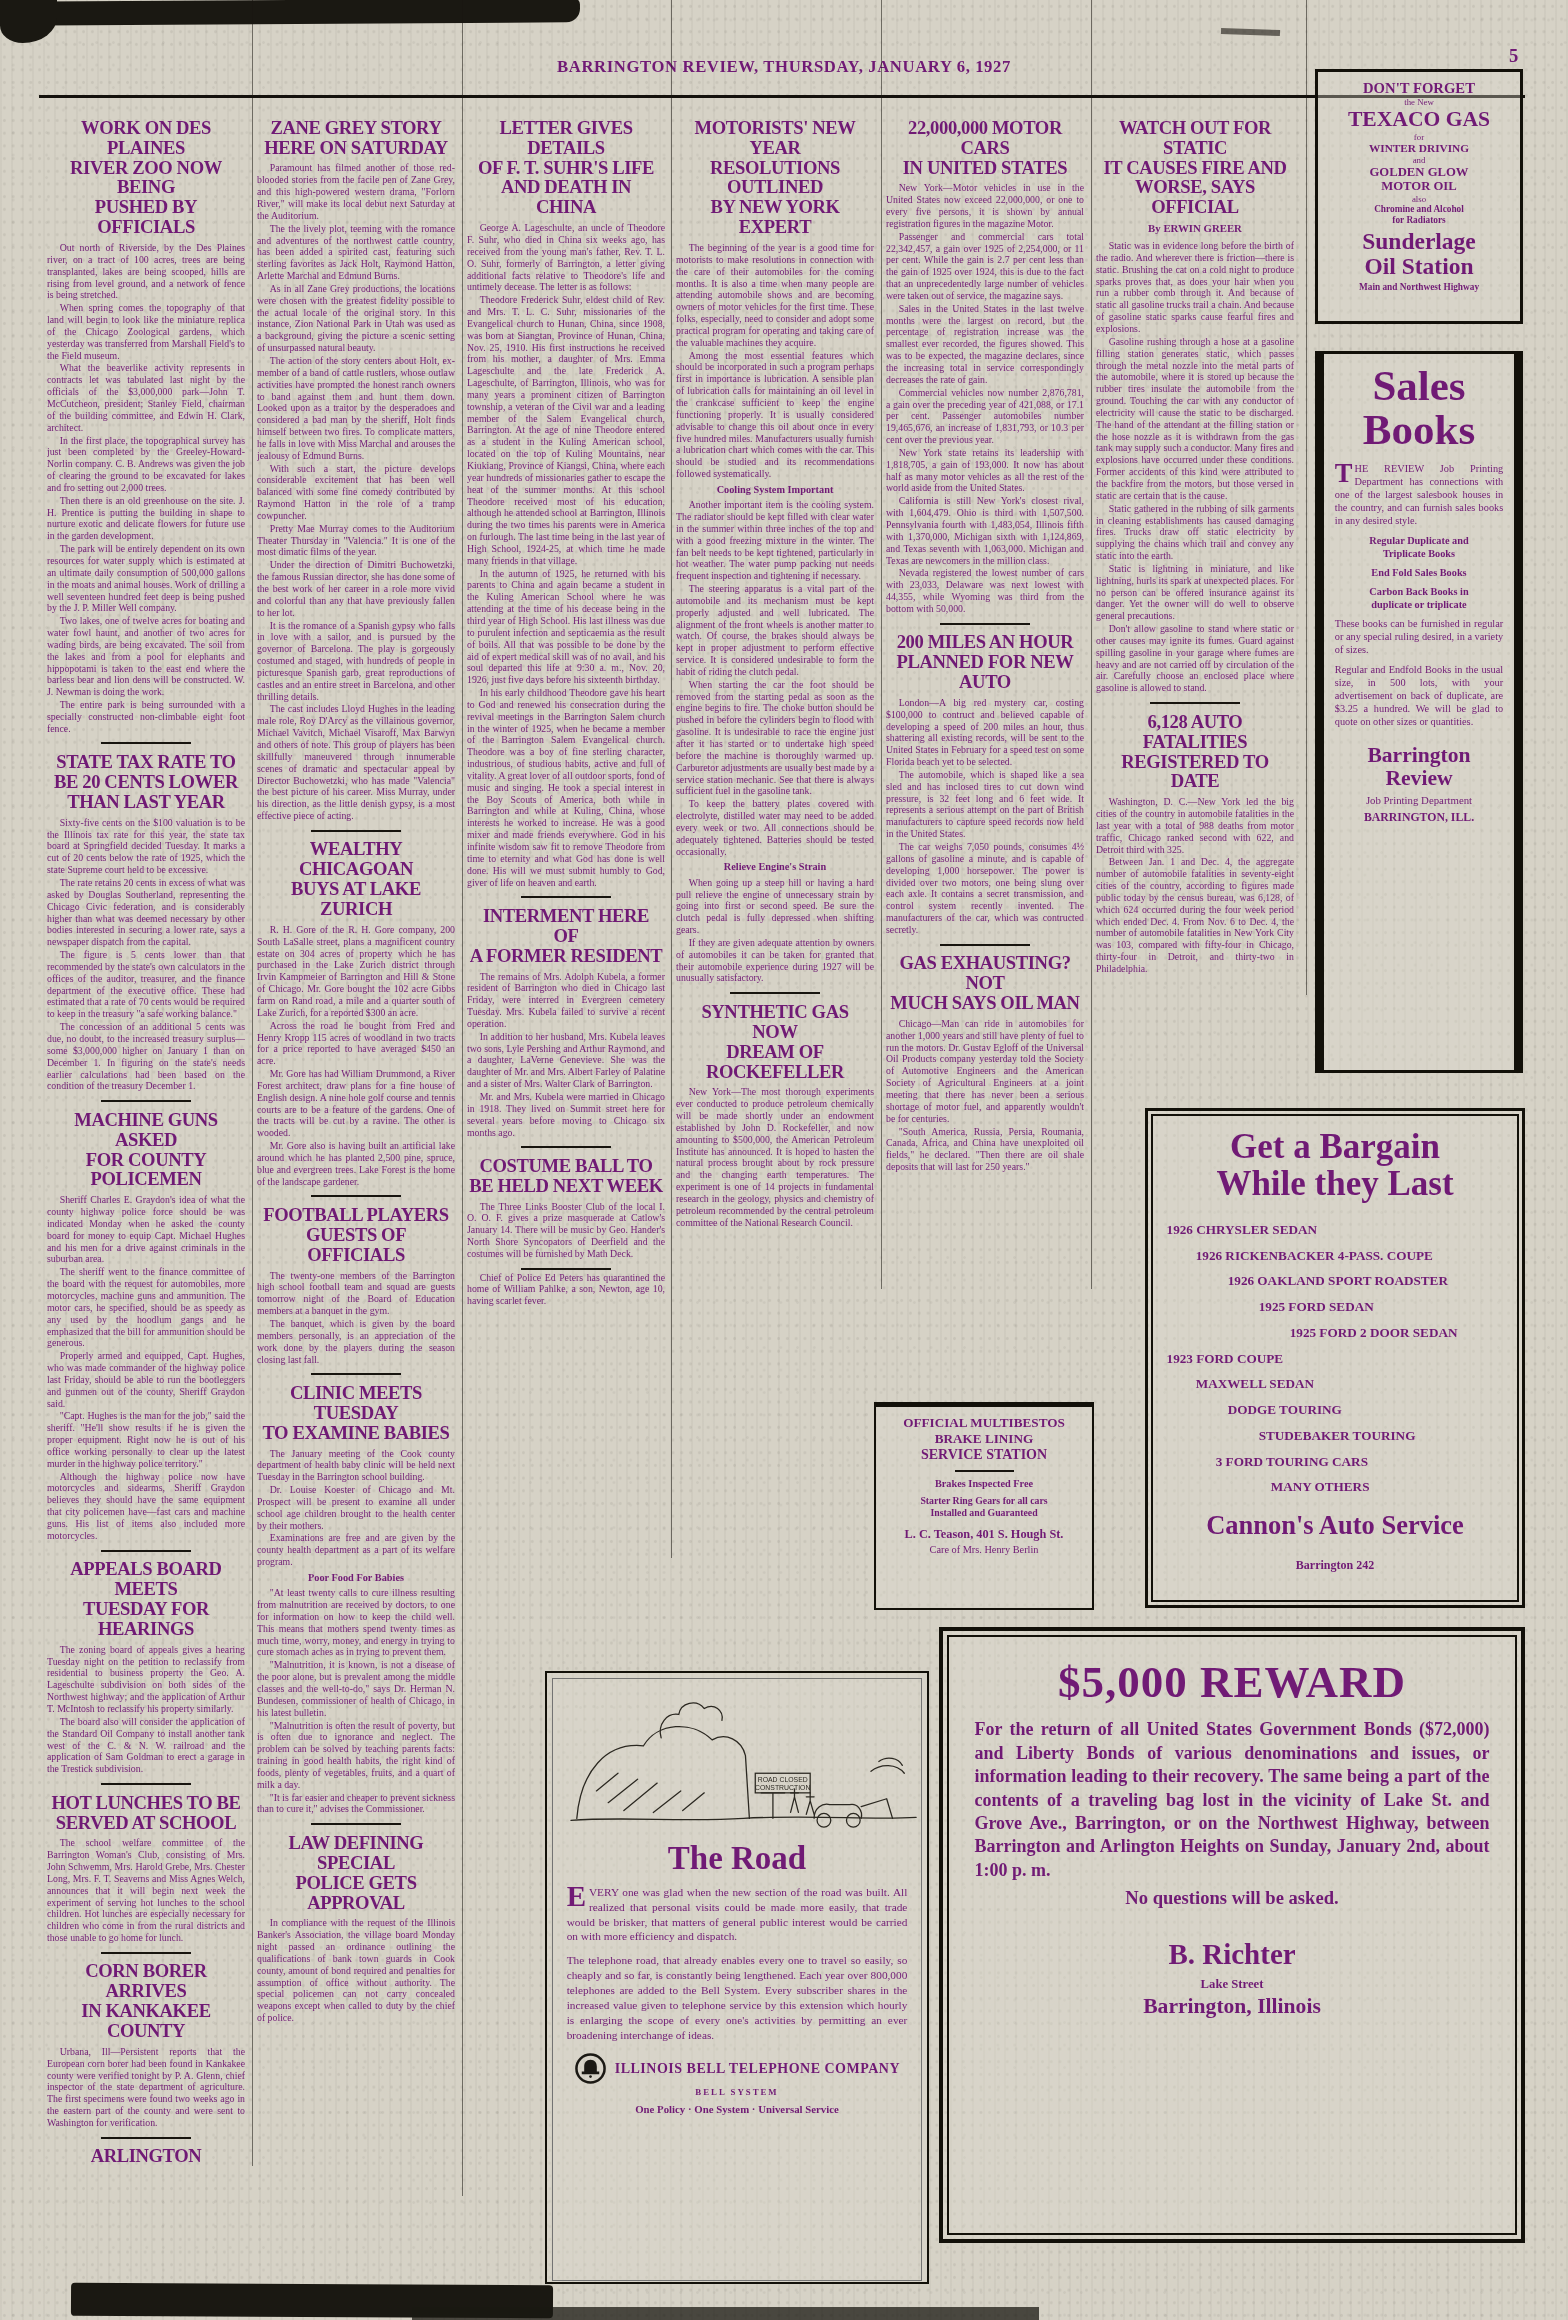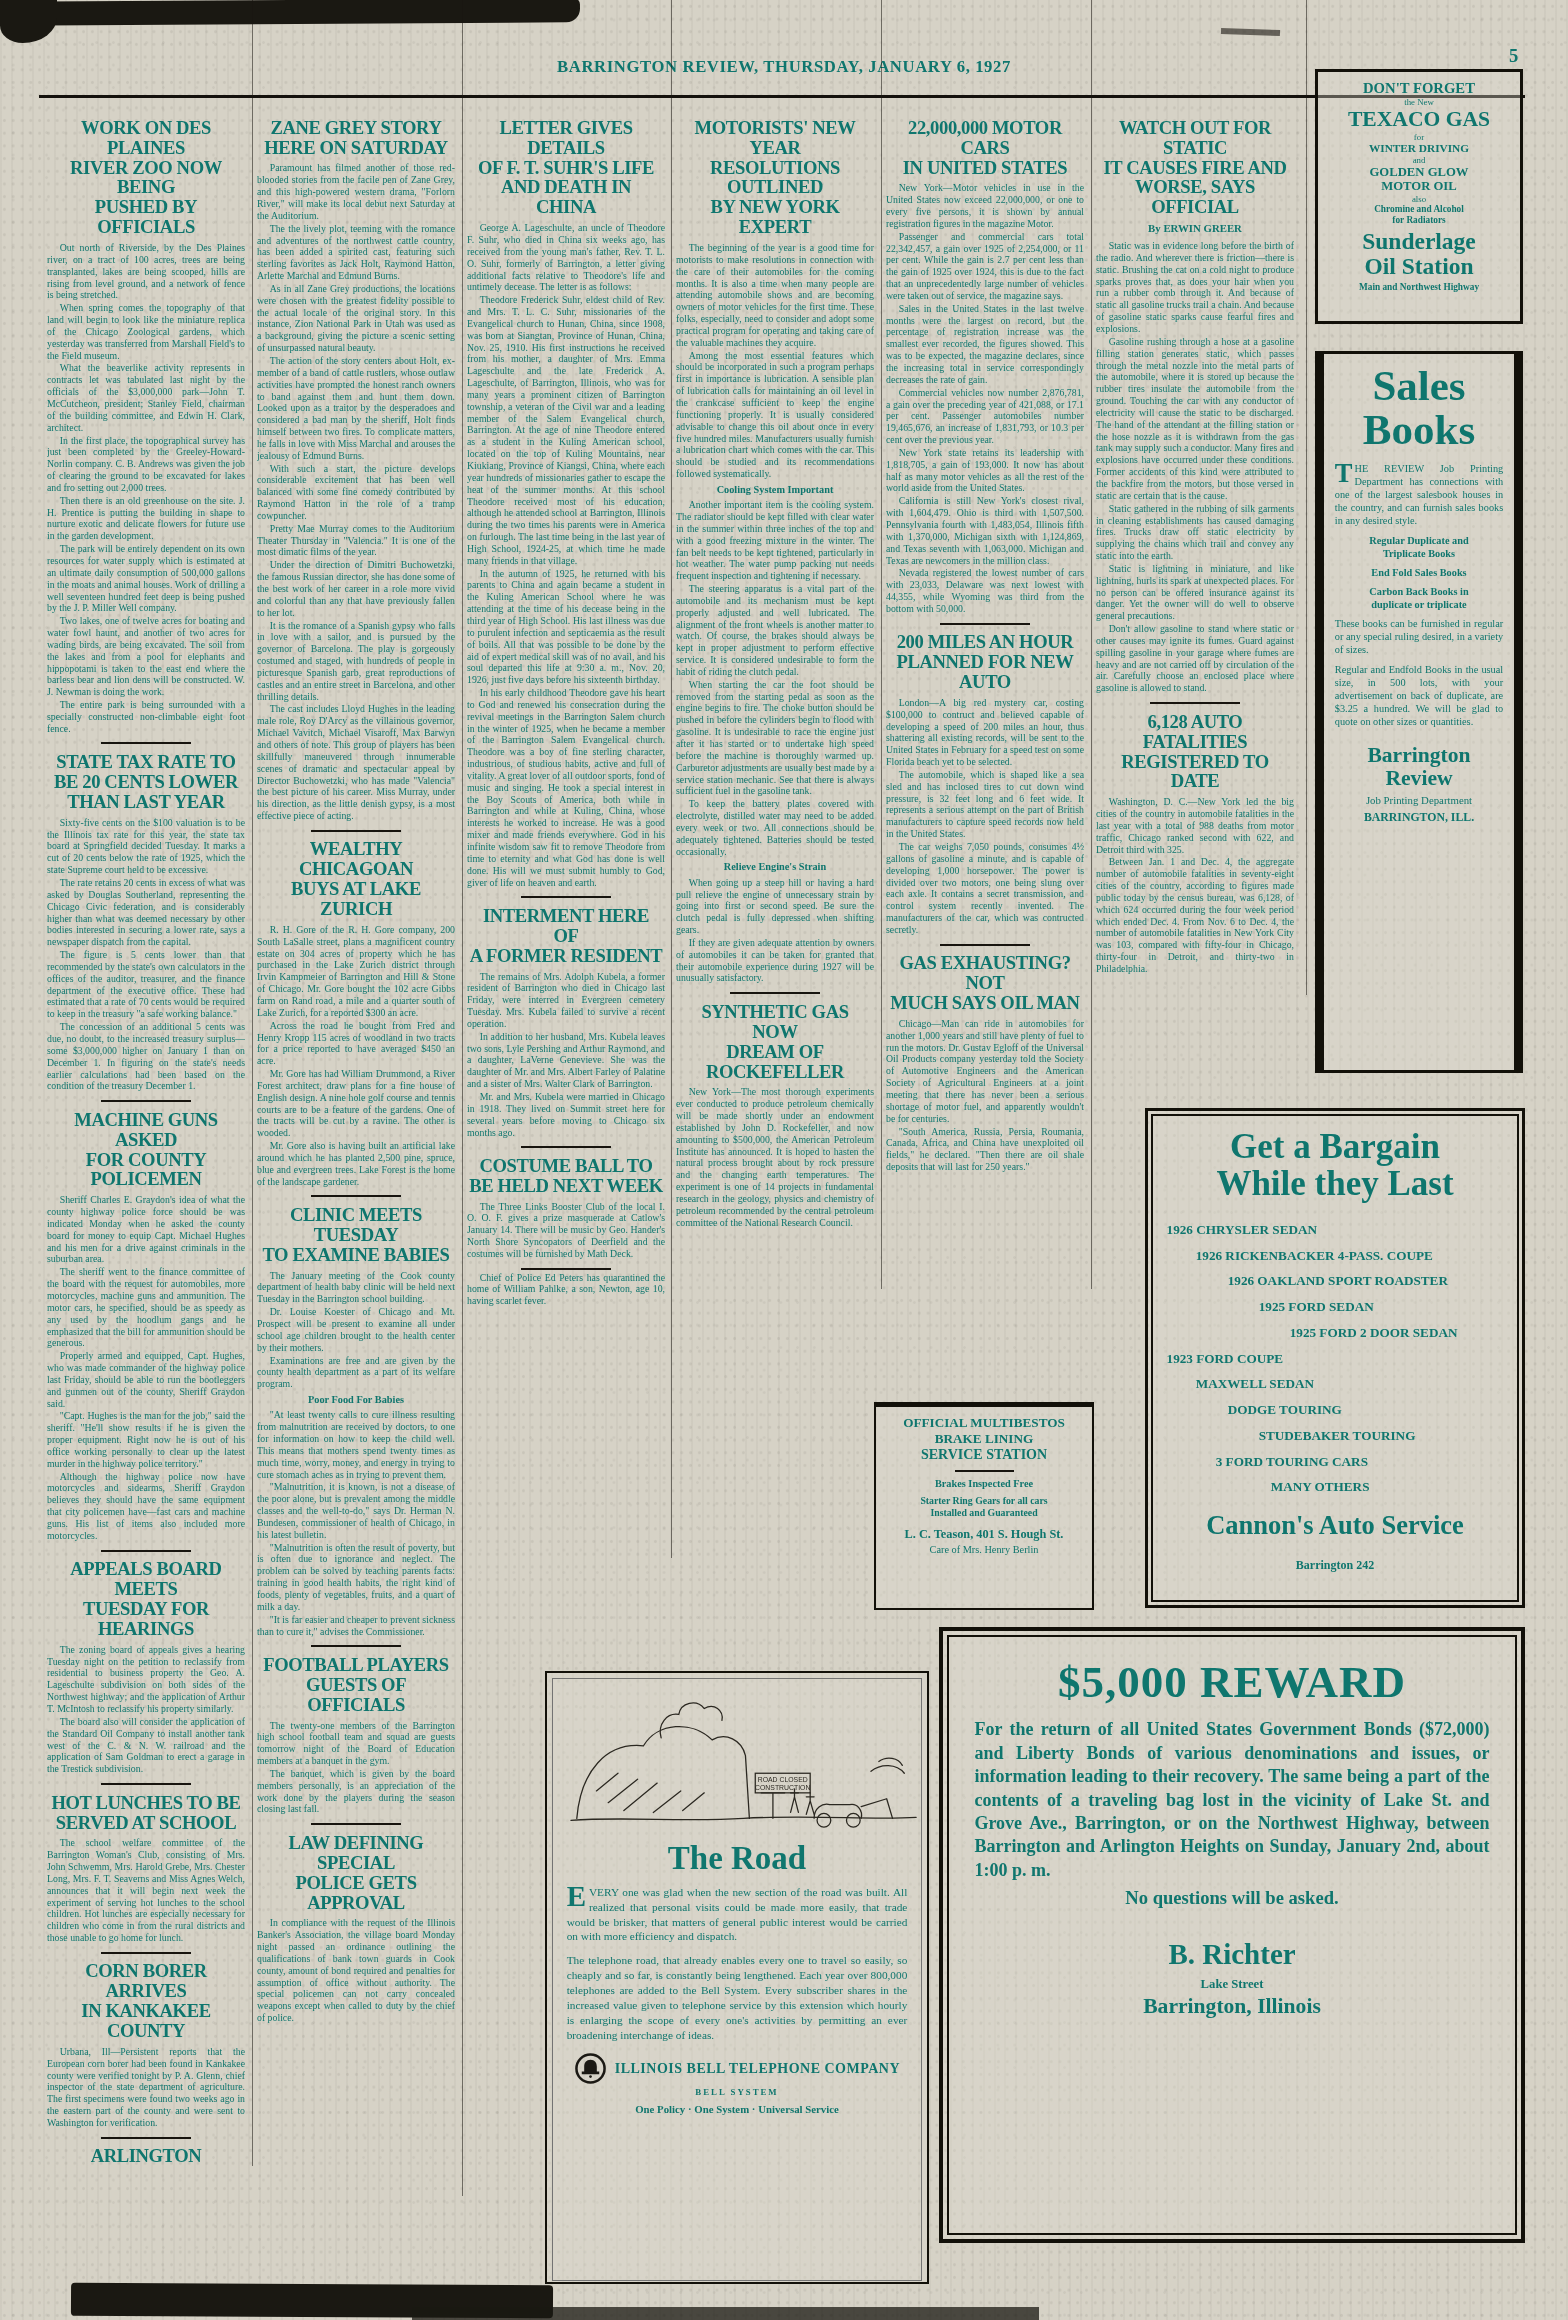--- a/index.html
+++ b/index.html
@@ -1,17 +1,17 @@
 <!DOCTYPE html>
 <html><head>
 <meta charset="utf-8">
 <style>
   html,body{margin:0;padding:0;}
   body{font-family:"Liberation Serif","DejaVu Serif",serif;}
-  #page{position:relative;width:1568px;height:2321px;background:#d6d2c6;overflow:hidden;color:#0f766e;}
+  #page{position:relative;width:1568px;height:2321px;background:#d6d2c6;overflow:hidden;color:#701a75;}
   #page::before{content:"";position:absolute;inset:0;pointer-events:none;
     background-image:radial-gradient(rgba(20,18,14,.07) 1px,transparent 1.4px),
       radial-gradient(rgba(20,18,14,.05) 1px,transparent 1.4px),
       repeating-linear-gradient(90deg,rgba(40,36,28,.04) 0 2px,transparent 2px 10.8px);
     background-size:8.8px 12.7px,16.7px 22.5px,100% 100%;background-position:0 0,4.9px 8.8px,0 0;}
   .smudge{position:absolute;background:#1a1812;pointer-events:none;}
   .vrule{position:absolute;width:1px;background:rgba(25,22,16,.55);}
   .hrule-top{position:absolute;left:39px;top:95px;width:1486px;height:2.9px;background:#14110c;}
   .masthead{position:absolute;left:0;top:57px;width:1568px;text-align:center;font-weight:bold;
     font-size:16.7px;letter-spacing:0.6px;}
@@ -211,42 +211,42 @@
 BUYS AT LAKE ZURICH</h2>
       <div>
           <p>R. H. Gore of the R. H. Gore company, 200 South LaSalle street, plans a magnificent country estate on 304 acres of property which he has purchased in the Lake Zurich district through Irvin Kampmeier of Barrington and Hill &amp; Stone of Chicago. Mr. Gore bought the 102 acre Gibbs farm on Rand road, a mile and a quarter south of Lake Zurich, for a reported $300 an acre.</p>
           <p>Across the road he bought from Fred and Henry Kropp 115 acres of woodland in two tracts for a price reported to have averaged $450 an acre.</p>
           <p>Mr. Gore has had William Drummond, a River Forest architect, draw plans for a fine house of English design. A nine hole golf course and tennis courts are to be a feature of the gardens. One of the tracts will be cut by a ravine. The other is wooded.</p>
           <p>Mr. Gore also is having built an artificial lake around which he has planted 2,500 pine, spruce, blue and evergreen trees. Lake Forest is the home of the landscape gardener.</p>
         </div>
       <div class="sep"></div>
     </div>
     <div class="article">
+      <h2>FOOTBALL PLAYERS
+GUESTS OF OFFICIALS</h2>
+      <div>
+          <p>The twenty-one members of the Barrington high school football team and squad are guests tomorrow night of the Board of Education members at a banquet in the gym.</p>
+          <p>The banquet, which is given by the board members personally, is an appreciation of the work done by the players during the season closing last fall.</p>
+        </div>
+      <div class="sep"></div>
+    </div>
+    <div class="article">
       <h2>CLINIC MEETS TUESDAY
 TO EXAMINE BABIES</h2>
       <div>
           <p>The January meeting of the Cook county department of health baby clinic will be held next Tuesday in the Barrington school building.</p>
           <p>Dr. Louise Koester of Chicago and Mt. Prospect will be present to examine all under school age children brought to the health center by their mothers.</p>
           <p>Examinations are free and are given by the county health department as a part of its welfare program.</p>
         </div>
       <div class="subhead">Poor Food For Babies</div>
       <div>
           <p>"At least twenty calls to cure illness resulting from malnutrition are received by doctors, to one for information on how to keep the child well. This means that mothers spend twenty times as much time, worry, money, and energy in trying to cure stomach aches as in trying to prevent them.</p>
           <p>"Malnutrition, it is known, is not a disease of the poor alone, but is prevalent among the middle classes and the well-to-do," says Dr. Herman N. Bundesen, commissioner of health of Chicago, in his latest bulletin.</p>
           <p>"Malnutrition is often the result of poverty, but is often due to ignorance and neglect. The problem can be solved by teaching parents facts: training in good health habits, the right kind of foods, plenty of vegetables, fruits, and a quart of milk a day.</p>
           <p>"It is far easier and cheaper to prevent sickness than to cure it," advises the Commissioner.</p>
-        </div>
-      <div class="sep"></div>
-    </div>
-    <div class="article">
-      <h2>FOOTBALL PLAYERS
-GUESTS OF OFFICIALS</h2>
-      <div>
-          <p>The twenty-one members of the Barrington high school football team and squad are guests tomorrow night of the Board of Education members at a banquet in the gym.</p>
-          <p>The banquet, which is given by the board members personally, is an appreciation of the work done by the players during the season closing last fall.</p>
         </div>
       <div class="sep"></div>
     </div>
     <div class="article">
       <h2>LAW DEFINING SPECIAL
 POLICE GETS APPROVAL</h2>
       <div>
           <p>In compliance with the request of the Illinois Banker's Association, the village board Monday night passed an ordinance outlining the qualifications of bank town guards in Cook county, amount of bond required and penalties for assumption of office without authority. The special policemen can not carry concealed weapons except when called to duty by the chief of police.</p>
         </div>
     </div>

